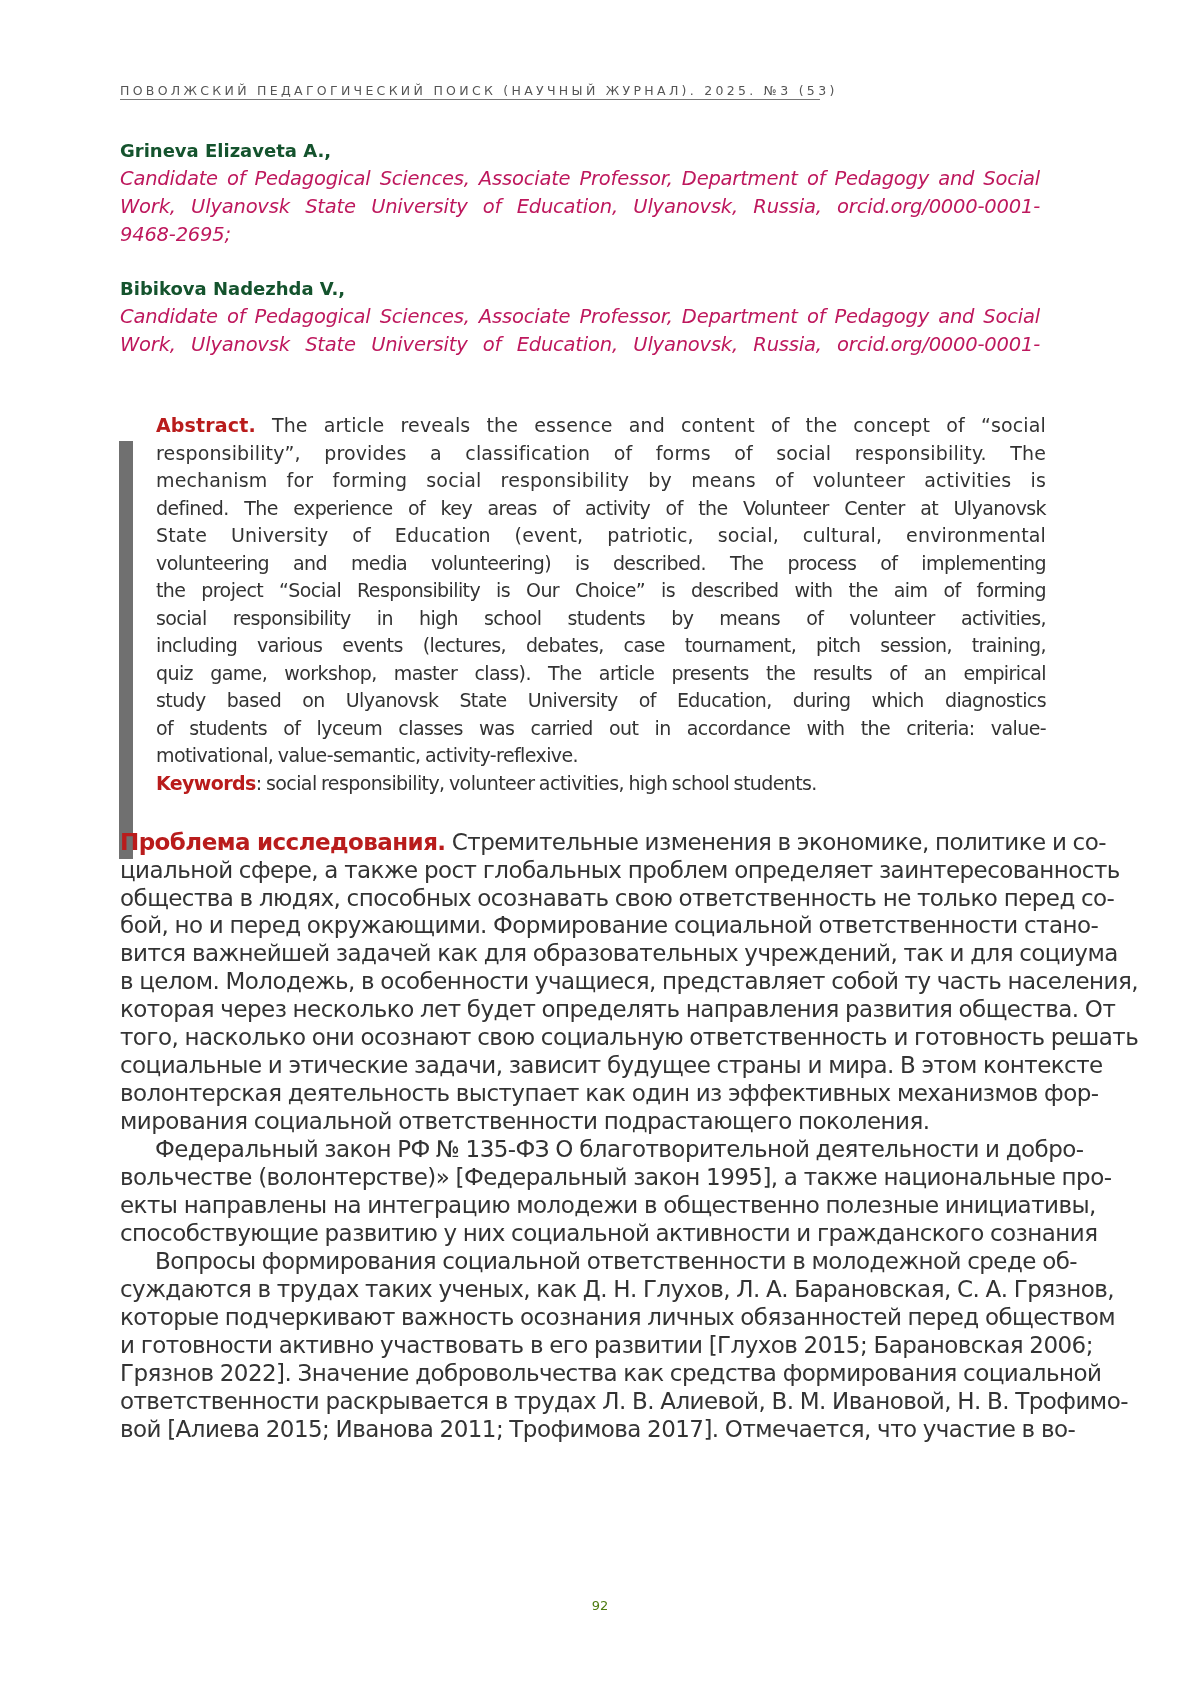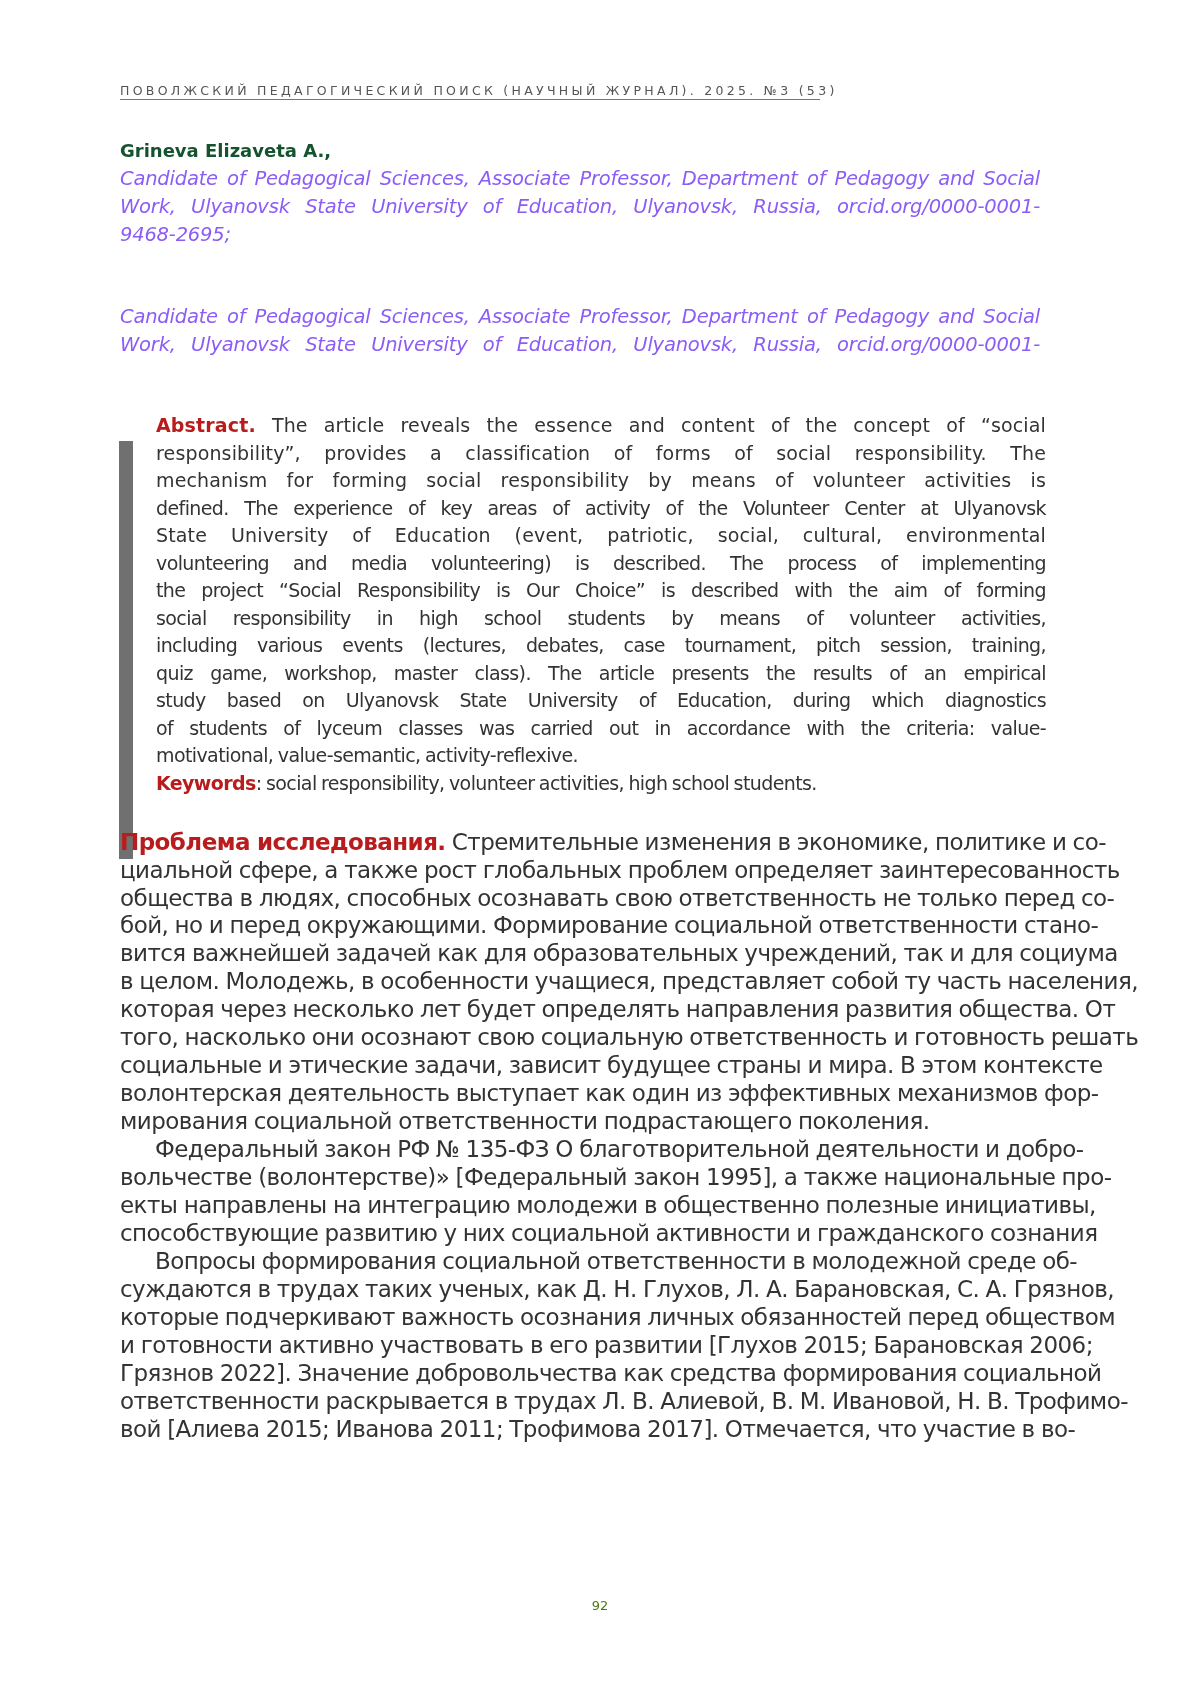--- a/index.html
+++ b/index.html
@@ -5,21 +5,21 @@
   html, body { margin:0; padding:0; background:#ffffff; }
   body { width:1200px; height:1694px; position:relative; overflow:hidden;
          font-family:"DejaVu Sans", sans-serif; color:#333333; }
   .page { position:absolute; left:0; top:0; width:1200px; height:1694px; background:#fff; }
   .header { position:absolute; left:120px; top:84px; width:700px; font-size:12.5px;
             letter-spacing:3.3px; color:#555; white-space:nowrap;
             border-bottom:1.5px solid #777; line-height:14px; padding-bottom:1px; }
   .line { position:absolute; left:120px; width:920px; white-space:nowrap; }
   .justify { text-align:justify; text-align-last:justify; }
   .author-name { font-weight:bold; font-size:18px; color:#14532d; }
-  .aff { font-style:italic; font-size:19.5px; color:#8b5cf6; letter-spacing:-0.2px; }
+  .aff { font-style:italic; font-size:19.5px; color:#be185d; letter-spacing:-0.2px; }
   .abs-bar { position:absolute; left:119px; top:441px; width:14px; height:418px; background:#707070; }
   .abs { position:absolute; left:156px; width:890px; font-size:19px; color:#333; white-space:nowrap; letter-spacing:0.15px; }
   .abs.cond { letter-spacing:-0.6px; word-spacing:-1px; }
   .body-line { position:absolute; left:120px; width:922px; font-size:23px; color:#333; white-space:nowrap;
                letter-spacing:-0.55px; word-spacing:-0.5px; }
   .indent { left:155px; width:887px; }
   .bold { font-weight:bold; color:#b91c1c; }
   .pagenum { position:absolute; left:0; width:1200px; top:1598px; text-align:center; font-size:13px; color:#4d7c0f; }
 </style>
 </head>
@@ -27,20 +27,21 @@
 
 <div class="page">
 
   <div class="header">ПОВОЛЖСКИЙ ПЕДАГОГИЧЕСКИЙ ПОИСК (НАУЧНЫЙ ЖУРНАЛ). 2025. №3 (53)</div>
 
   <div class="line author-name" style="top:140px;">Grineva Elizaveta A.,</div>
   <div class="line aff justify" style="top:167px;">Candidate of Pedagogical Sciences, Associate Professor, Department of Pedagogy and Social</div>
   <div class="line aff justify" style="top:195px;">Work, Ulyanovsk State University of Education, Ulyanovsk, Russia, orcid.org/0000-0001-</div>
   <div class="line aff" style="top:223px;">9468-2695;</div>
 
+  <div class="line author-name" style="top:278px;">Bibikova Nadezhda V.,</div>
   <div class="line aff justify" style="top:305px;">Candidate of Pedagogical Sciences, Associate Professor, Department of Pedagogy and Social</div>
   <div class="line aff justify" style="top:333px;">Work, Ulyanovsk State University of Education, Ulyanovsk, Russia, orcid.org/0000-0001-</div>
 
   <div class="abs-bar"></div>
 
   <div class="abs justify" style="top:414px;"><span class="bold">Abstract.</span><span> The article reveals the essence and content of the concept of “social</span></div>
   <div class="abs justify" style="top:442px;">responsibility”, provides a classification of forms of social responsibility. The</div>
   <div class="abs justify" style="top:469px;">mechanism for forming social responsibility by means of volunteer activities is</div>
   <div class="abs justify cond" style="top:497px;">defined. The experience of key areas of activity of the Volunteer Center at Ulyanovsk</div>
   <div class="abs justify" style="top:524px;">State University of Education (event, patriotic, social, cultural, environmental</div>

